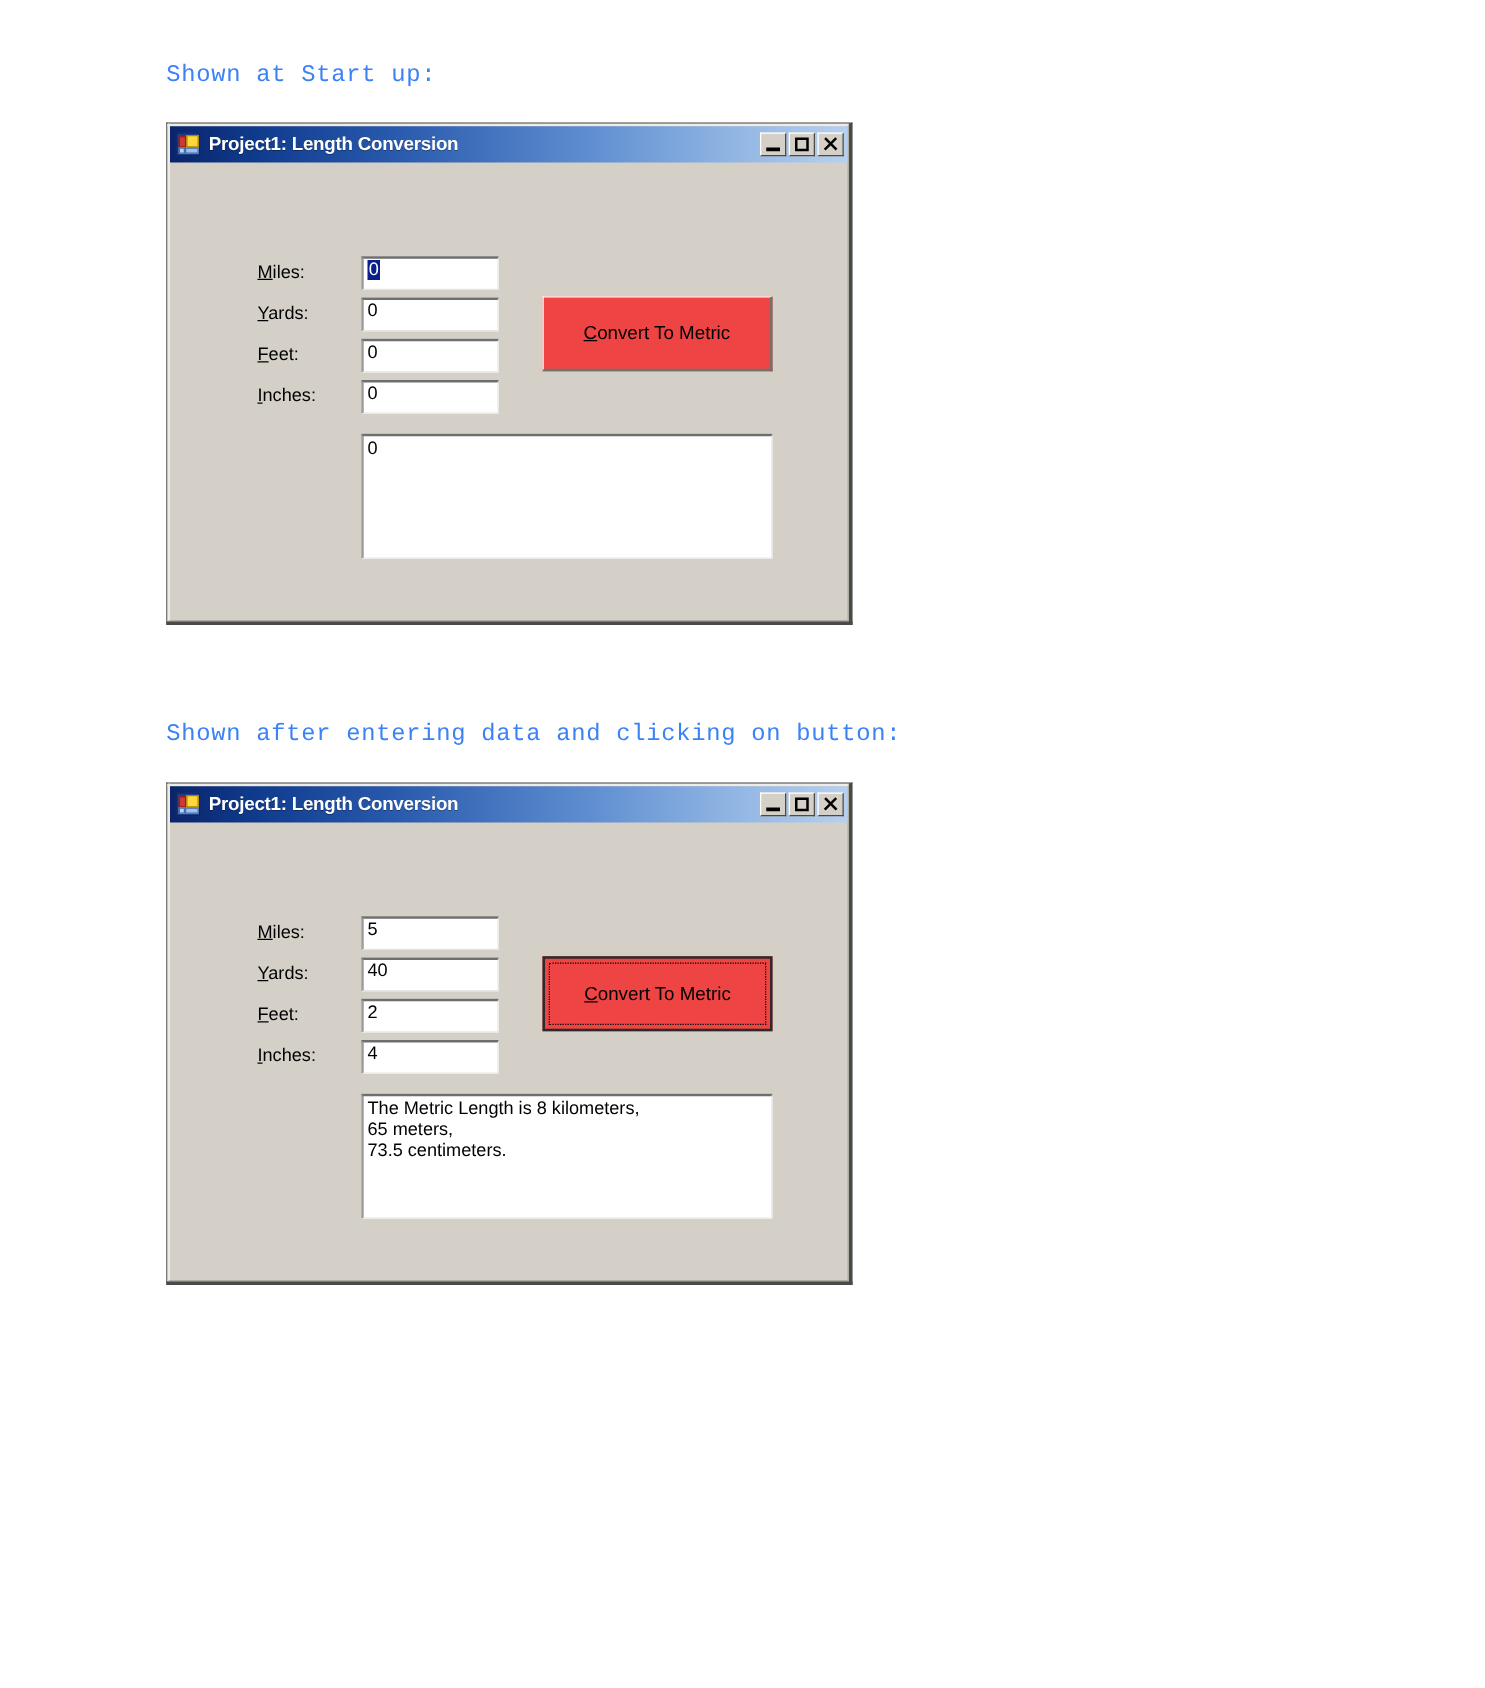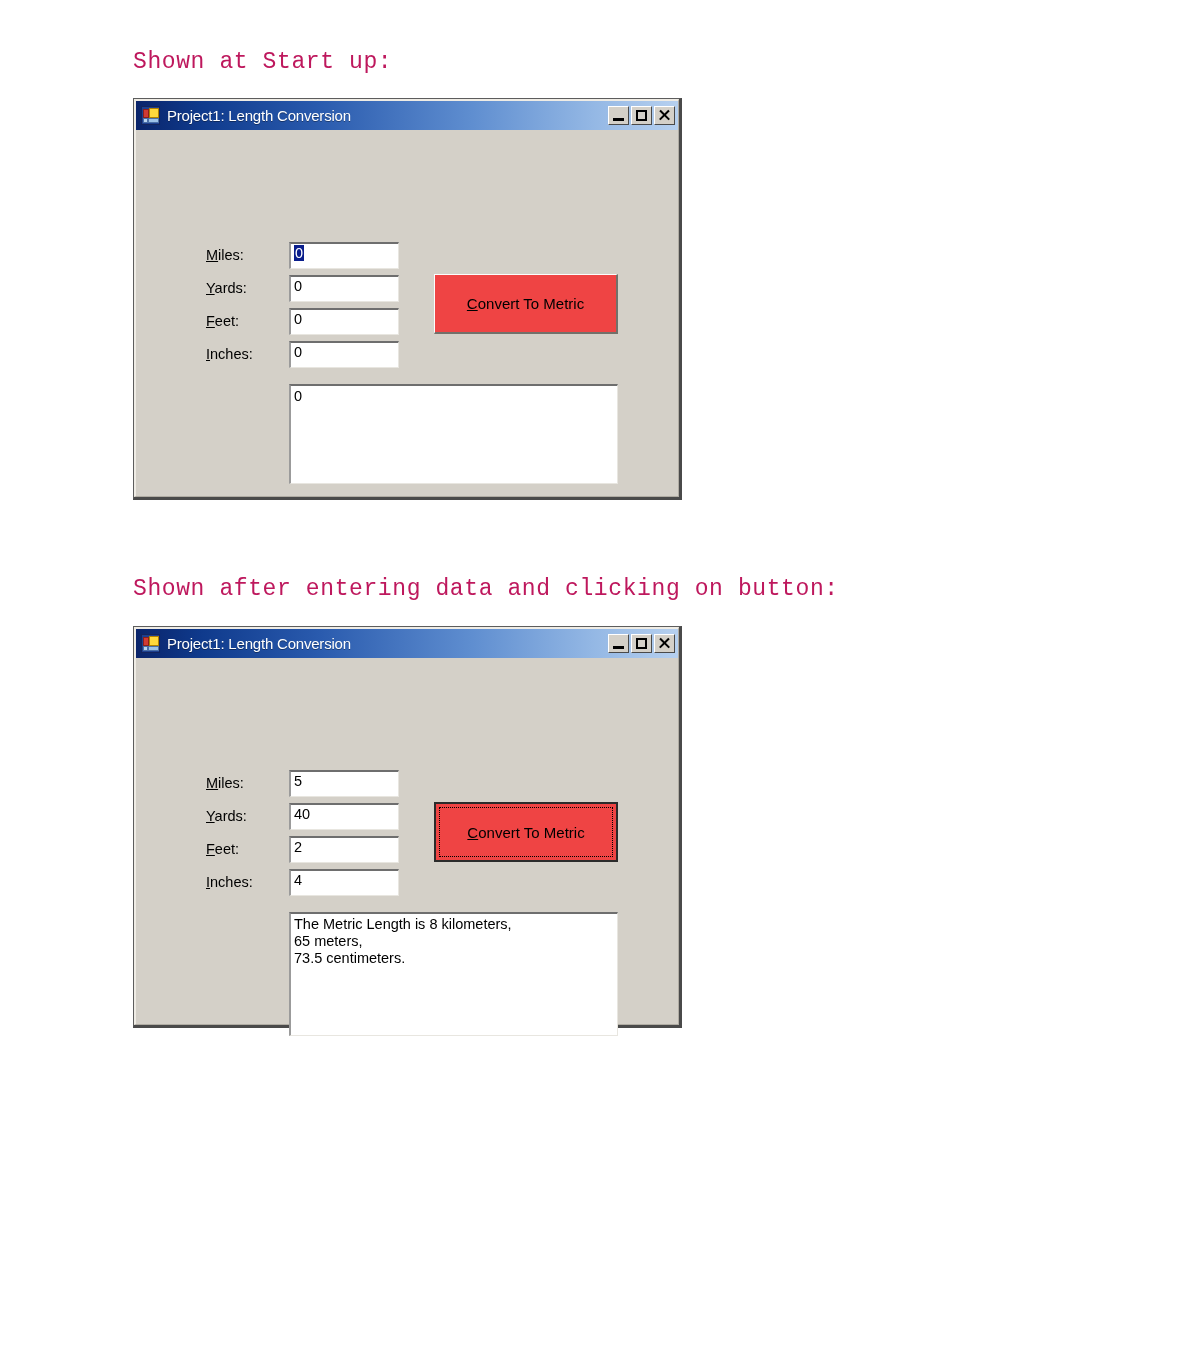--- a/index.html
+++ b/index.html
@@ -12,23 +12,23 @@
     height: 1350px;
     position: relative;
     font-family: "Liberation Sans", sans-serif;
     overflow: hidden;
   }
 
   
   .caption {
     position: absolute;
     font-family: "Liberation Mono", "DejaVu Sans Mono", monospace;
-    font-size: 23px;
+    font-size: 19px;
     letter-spacing: 0.6px;
-    color: #be185d;
+    color: #3b82f6;
     white-space: pre;
   }
   #caption-1 { left: 133px; top: 49px; }
   #caption-2 { left: 133px; top: 576px; }
 
   
   .window {
     position: absolute;
     background: #d4d0c8;
     border-top: 1px solid #5d5d5d;
@@ -79,21 +79,21 @@
     display: block;
   }
   .ti-red    { left: 1px;  top: 2px;  width: 6px;  height: 9px;  background: #d03a34; border: 1px solid #8c1f1c; box-sizing: border-box; }
   .ti-yellow { left: 7px;  top: 1px;  width: 10px; height: 10px; background: #ffd83c; border: 1px solid #b08000; box-sizing: border-box; }
   .ti-blue1  { left: 1px;  top: 11px; width: 5px;  height: 5px;  background: #b9d4f0; border: 1px solid #4a6fa8; box-sizing: border-box; }
   .ti-blue2  { left: 6px;  top: 11px; width: 11px; height: 5px;  background: #9dc2e8; border: 1px solid #4a6fa8; box-sizing: border-box; }
 
   .title-text {
     color: #ffffff;
     font-size: 15px;
-    font-weight: normal;
+    font-weight: bold;
     letter-spacing: -0.2px;
     white-space: nowrap;
     flex: 1 1 auto;
     text-shadow: 0 1px 0 rgba(0,0,0,0.35);
   }
 
   .title-buttons {
     display: flex;
     gap: 2px;
     align-items: center;
@@ -128,21 +128,20 @@
   .gl-close-wrap b:first-child { transform: rotate(45deg); }
   .gl-close-wrap b:last-child  { transform: rotate(-45deg); }
 
   
   .client {
     position: absolute;
     left: 2px;
     top: 31px;
     right: 1px;
     bottom: 1px;
-    margin-top: 37px;
   }
 
   
   .field-label {
     position: absolute;
     font-size: 14.5px;
     color: #000000;
     white-space: nowrap;
   }
   .field-label u { text-decoration: underline; }
@@ -289,17 +288,17 @@
     <div class="textbox" style="left:153px; top:75px; width:110px; height:27px;">5</div>
     <div class="textbox" style="left:153px; top:108px; width:110px; height:27px;">40</div>
     <div class="textbox" style="left:153px; top:141px; width:110px; height:27px;">2</div>
     <div class="textbox" style="left:153px; top:174px; width:110px; height:27px;">4</div>
 
     <div class="pushbutton focused" style="left:298px; top:107px; width:184px; height:60px;">
       <span class="focus-ring"></span>
       <span><u>C</u><span>onvert To Metric</span></span>
     </div>
 
-    <div class="textbox multiline" style="left:153px; top:217px; width:329px; height:124px;">The Metric Length is 8 kilometers,
+    <div class="textbox multiline" style="left:153px; top:217px; width:329px; height:100px;">The Metric Length is 8 kilometers,
 65 meters,
 73.5 centimeters.</div>
   </div>
 </div>
 
 </body></html>

